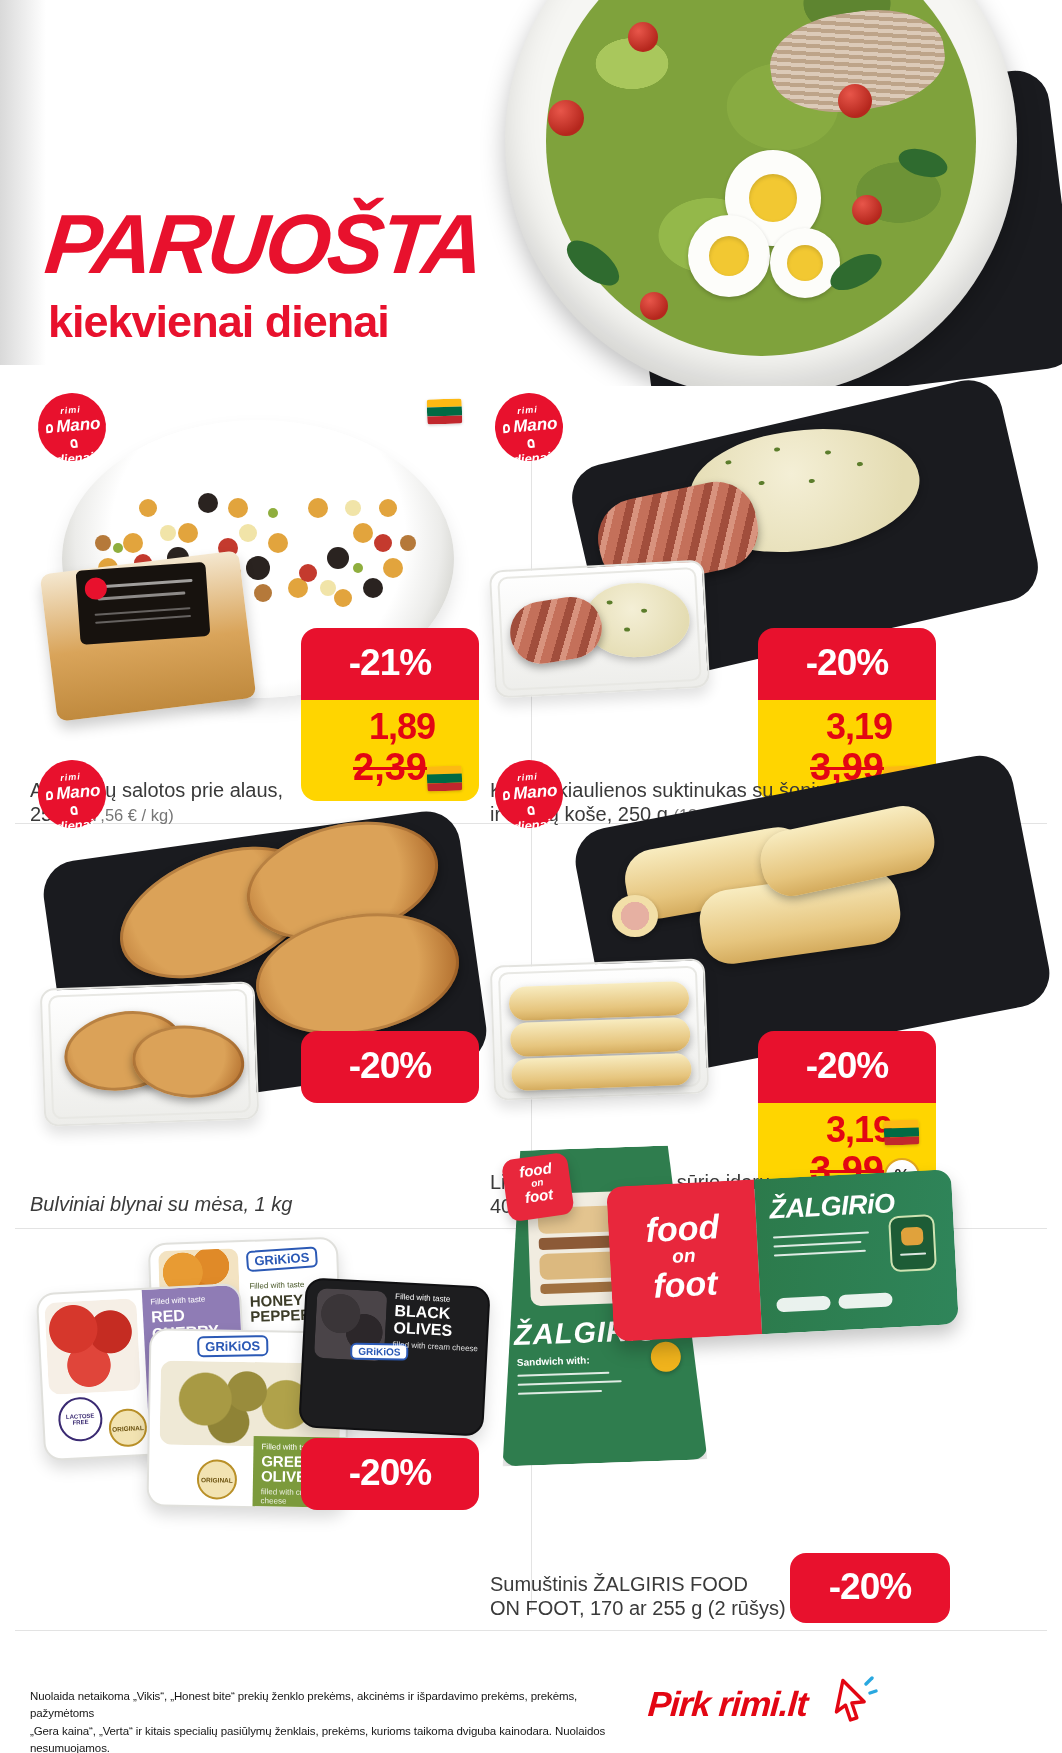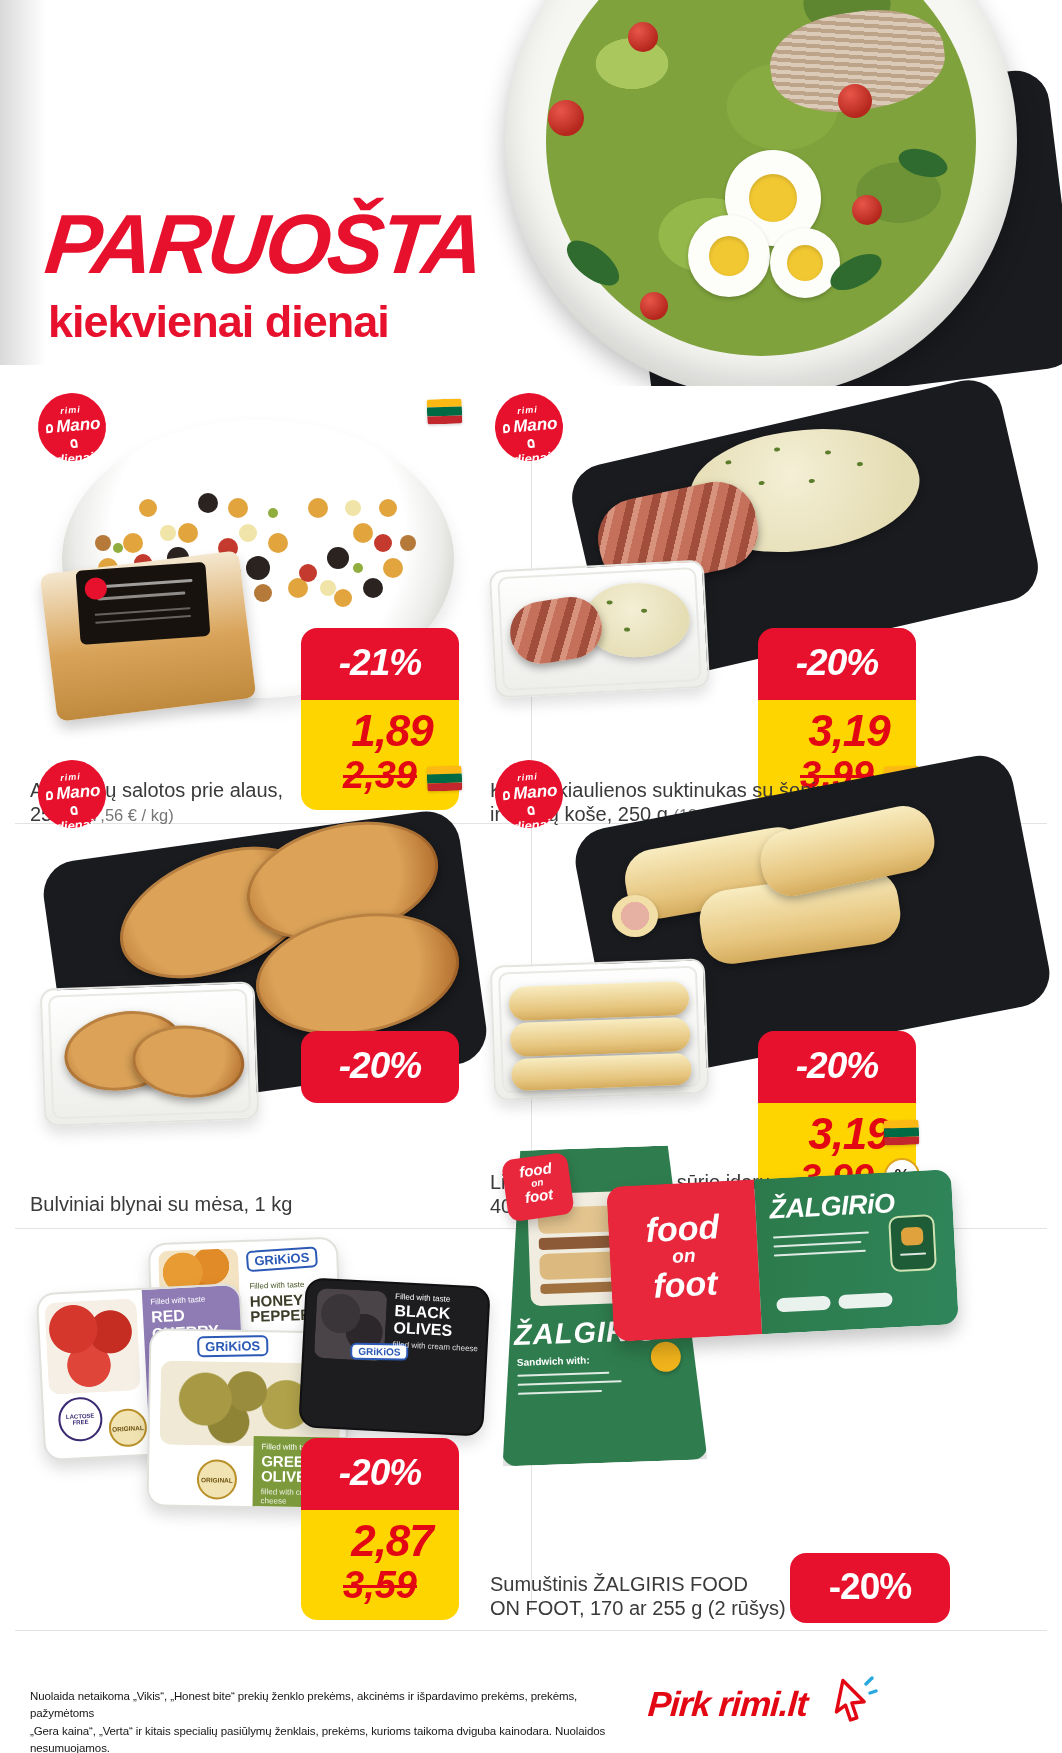--- a/index.html
+++ b/index.html
@@ -52,25 +52,25 @@
     vertical-align:middle;margin:0 3px;}
   .hand.r{border-radius:60% 60% 0 60%;}
 
   
   .flag{width:35px;height:25px;border-radius:3px;overflow:hidden;transform:rotate(-2deg);
     box-shadow:0 1px 3px rgba(0,0,0,.18);}
   .flag i{display:block;height:33.4%;}
   .f-y{background:#fdb913;} .f-g{background:#006a44;} .f-r{background:#c1272d;}
 
   
-  .ptag{width:158px;border-radius:16px;overflow:hidden;font-style:italic;}
+  .ptag{width:178px;border-radius:16px;overflow:hidden;}
   .ptag .pct{background:var(--red);color:#fff;font-weight:bold;font-size:37px;
     text-align:center;padding:14px 0 16px;letter-spacing:-1px;}
   .ptag .prices{background:var(--yellow);text-align:center;padding:8px 0 12px;}
-  .ptag .new{color:var(--price-red);font-weight:bold;font-size:44px;line-height:1.05;letter-spacing:-1px;margin-left:24px;}
+  .ptag .new{color:var(--price-red);font-weight:bold;font-size:36px;line-height:1.05;letter-spacing:-1px;margin-left:24px;}
   .ptag .old{color:var(--price-red);font-weight:bold;font-size:38px;line-height:1.15;
     text-decoration:line-through;}
   .ptag-solo{width:160px;border-radius:16px;background:var(--red);color:#fff;font-weight:bold;
     font-size:37px;text-align:center;padding:13px 0 15px;letter-spacing:-1px;}
 
   
   .desc{color:var(--ink);font-size:20px;line-height:1.22;}
   .desc .unit{color:var(--muted);font-size:16.5px;}
 
   
@@ -285,21 +285,21 @@
   <div class="abs pancake" style="left:255px;top:915px;width:205px;height:118px;transform:rotate(-10deg);"></div>
   <div class="abs tray" style="left:42px;top:985px;width:215px;height:138px;transform:rotate(-2deg);">
     <div class="tray-lip"></div>
     <div class="abs pancake" style="left:20px;top:24px;width:120px;height:78px;transform:rotate(-8deg);"></div>
     <div class="abs pancake" style="left:88px;top:40px;width:112px;height:72px;transform:rotate(6deg);"></div>
   </div>
 
   <div class="abs ptag" style="left:301px;top:1031px;">
     <div class="pct">-20%</div>
   </div>
-  <div class="abs desc" style="left:30px;top:1192px;">
+  <div class="abs desc" style="left:30px;top:1192px;font-style:italic;">
     <div>Bulviniai blynai su mėsa, 1 kg</div>
   </div>
 
   <div class="abs mano" style="left:495px;top:760px;">
     <span class="b">rimi</span>
     <span class="l1"><i class="hand"></i><span>Mano</span><i class="hand r"></i></span>
     <span class="l2">dienai</span>
   </div>
   <div class="abs flag" style="left:884px;top:766px;">
       <i class="f-y"></i>
@@ -372,24 +372,20 @@
     <div class="abs" style="left:46px;top:58px;"><span class="glogo" style="font-size:10px;">GRiKiOS</span></div>
     <div class="abs" style="left:88px;top:8px;width:90px;color:#fff;">
       <div class="gsmall">Filled with taste</div>
       <div class="gname" style="font-size:16px;margin-top:2px;">BLACK OLIVES</div>
       <div class="gsmall" style="margin-top:4px;opacity:.85;">filled with cream cheese</div>
     </div>
   </div>
 
   <div class="abs ptag" style="left:301px;top:1438px;">
     <div class="pct">-20%</div>
-    <div class="prices">
-      <div class="new">2,87</div>
-      <div class="old">3,59</div>
-    </div>
   </div>
 
   <div class="abs flag" style="left:884px;top:1120px;">
       <i class="f-y"></i>
       <i class="f-g"></i>
       <i class="f-r"></i>
     </div>
   <div class="abs pct-badge" style="left:884px;top:1158px;">
       <span>%</span>
     </div>

